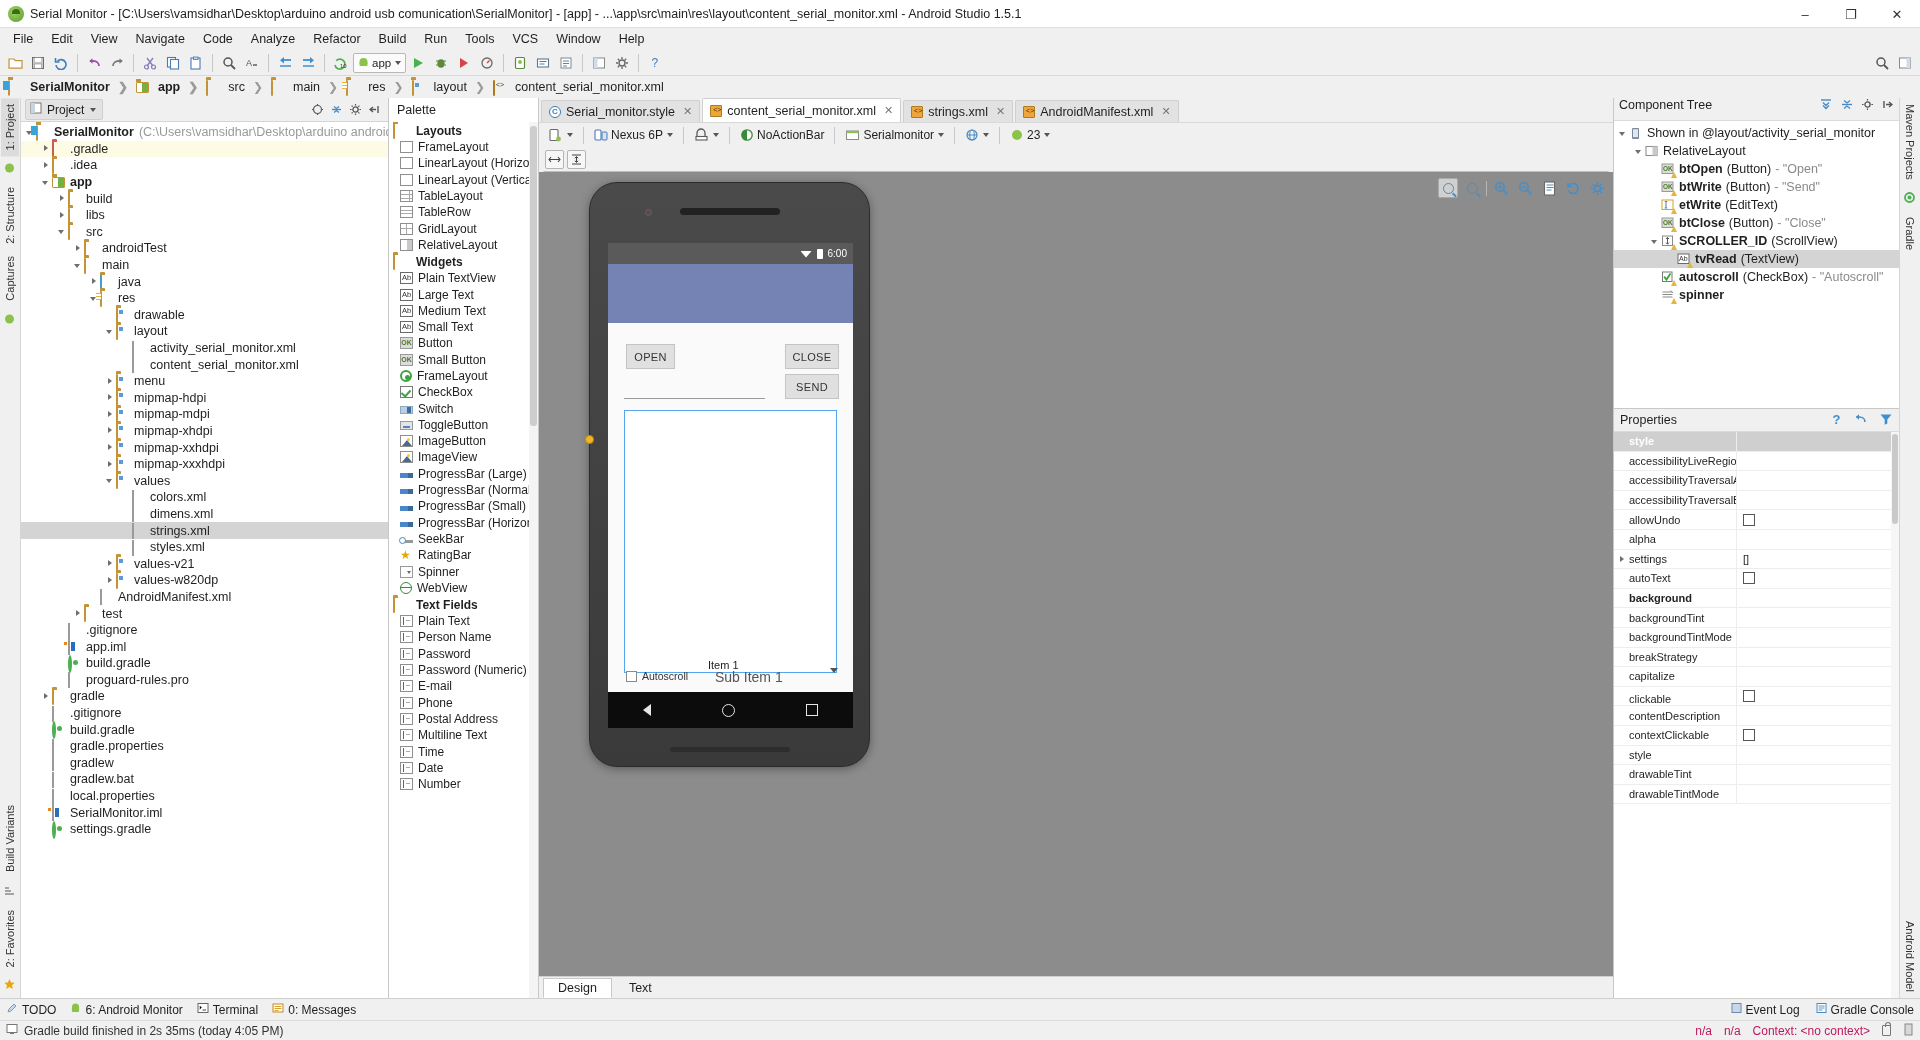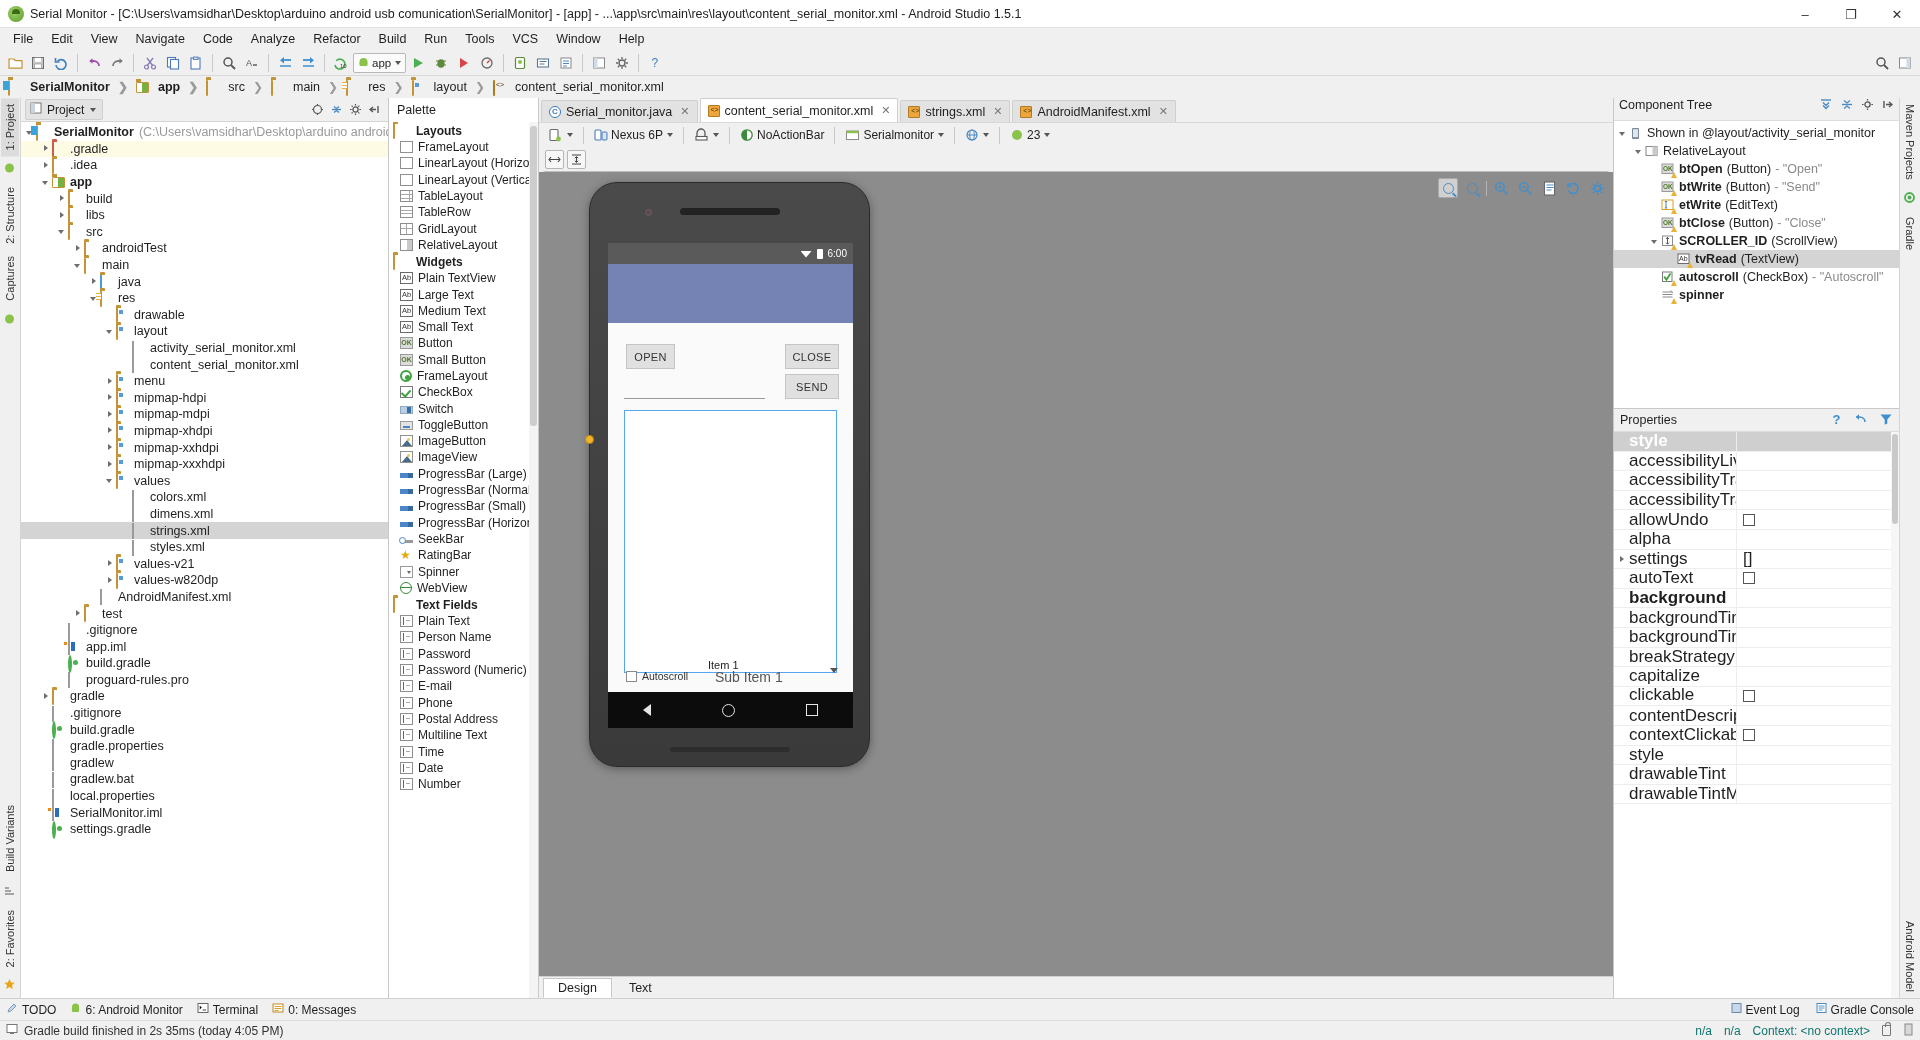--- a/index.html
+++ b/index.html
@@ -205,37 +205,37 @@
   .ct-head{height:23px;background:#f0f0f0;display:flex;align-items:flex-start;padding:0 5px;font-size:12.5px;border-bottom:1px solid #dcdcdc;}
   .ct-head .acts{margin-left:auto;display:flex;gap:7px;align-items:center;}
   .ct-tree{height:287px;overflow:hidden;font-size:12.5px;padding-top:3px;background:#fff;}
   .ct-node{height:18px;display:flex;align-items:center;white-space:nowrap;padding-left:4px;}
   .ct-node.sel{background:#d4d4d4;}
   .ct-ico{width:14px;height:13px;margin-right:4px;flex:none;position:relative;}
   .warn{position:absolute;right:-2px;bottom:-2px;width:0;height:0;border-left:3.5px solid transparent;border-right:3.5px solid transparent;border-bottom:6px solid #e8b339;}
   .mono-grey{color:#8a8a8a;}
   .prop-head{height:24px;background:#f0f0f0;display:flex;align-items:center;padding:0 6px;font-size:12.5px;border-top:1px solid #c8c8c8;border-bottom:1px solid #dcdcdc;}
   .prop-head .acts{margin-left:auto;display:flex;gap:11px;align-items:center;}
-  .prop-list{flex:1;overflow:hidden;font-size:17px;position:relative;background:#fff;}
+  .prop-list{flex:1;overflow:hidden;font-size:11px;position:relative;background:#fff;}
   .prow{height:19.6px;display:flex;align-items:center;border-bottom:1px solid #ededed;}
   .prow.sel{background:#cfcfcf;}
   .pname{width:122px;padding-left:15px;white-space:nowrap;overflow:hidden;}
   .prow.sel .pname{color:#fff;font-weight:bold;}
   .pname.b{font-weight:bold;}
   .pexp{position:absolute;left:3px;width:9px;height:9px;}
   .pval{flex:1;border-left:1px solid #ededed;height:100%;display:flex;align-items:center;padding-left:6px;}
   .pchk{width:12px;height:12px;border:1.3px solid #555;background:#fff;}
   .pscroll{position:absolute;right:0;top:0;width:8px;height:100%;background:#f6f6f6;}
   .pthumb{position:absolute;right:1px;top:2px;width:6px;height:90px;background:#c9c9c9;border-radius:3px;}
 
   
   .toolwin-bar{height:22px;background:#f0f0f0;display:flex;align-items:center;padding:0 6px;gap:14px;border-top:1px solid #d0d0d0;font-size:12px;}
   .twb{display:flex;align-items:center;gap:4px;}
   .statusbar-bottom{height:20px;background:#f0f0f0;display:flex;align-items:center;padding:0 6px;font-size:12px;border-top:1px solid #dcdcdc;color:#333;}
-  .sb-right{margin-left:auto;display:flex;align-items:center;gap:12px;color:#0f766e;}
+  .sb-right{margin-left:auto;display:flex;align-items:center;gap:12px;color:#be185d;}
   .lockico{width:9px;height:11px;border:1.3px solid #777;border-radius:1px;position:relative;}
   .lockico:before{content:"";position:absolute;left:1.5px;top:-4px;width:4px;height:4px;border:1.3px solid #777;border-bottom:none;border-radius:3px 3px 0 0;}
 </style>
 </head>
 <body>
 
 <div class="app">
 
   <div class="titlebar">
     <div class="app-icon"></div>
@@ -979,21 +979,21 @@
             <span class="pi i-tf"></span>
             <span>Number</span>
           </div>
         </div>
     </div>
 
     <div class="editor">
       <div class="tabs-row" id="editor-tabs">
           <div class="etab">
             <span class="javaico">C</span>
-            <span>Serial_monitor.java</span>
+            <span>Serial_monitor.style</span>
             <span class="x">✕</span>
           </div>
           <div class="etab active">
             <span class="xmlico"></span>
             <span>content_serial_monitor.xml</span>
             <span class="x">✕</span>
           </div>
           <div class="etab">
             <span class="xmlico"></span>
             <span>strings.xml</span>

